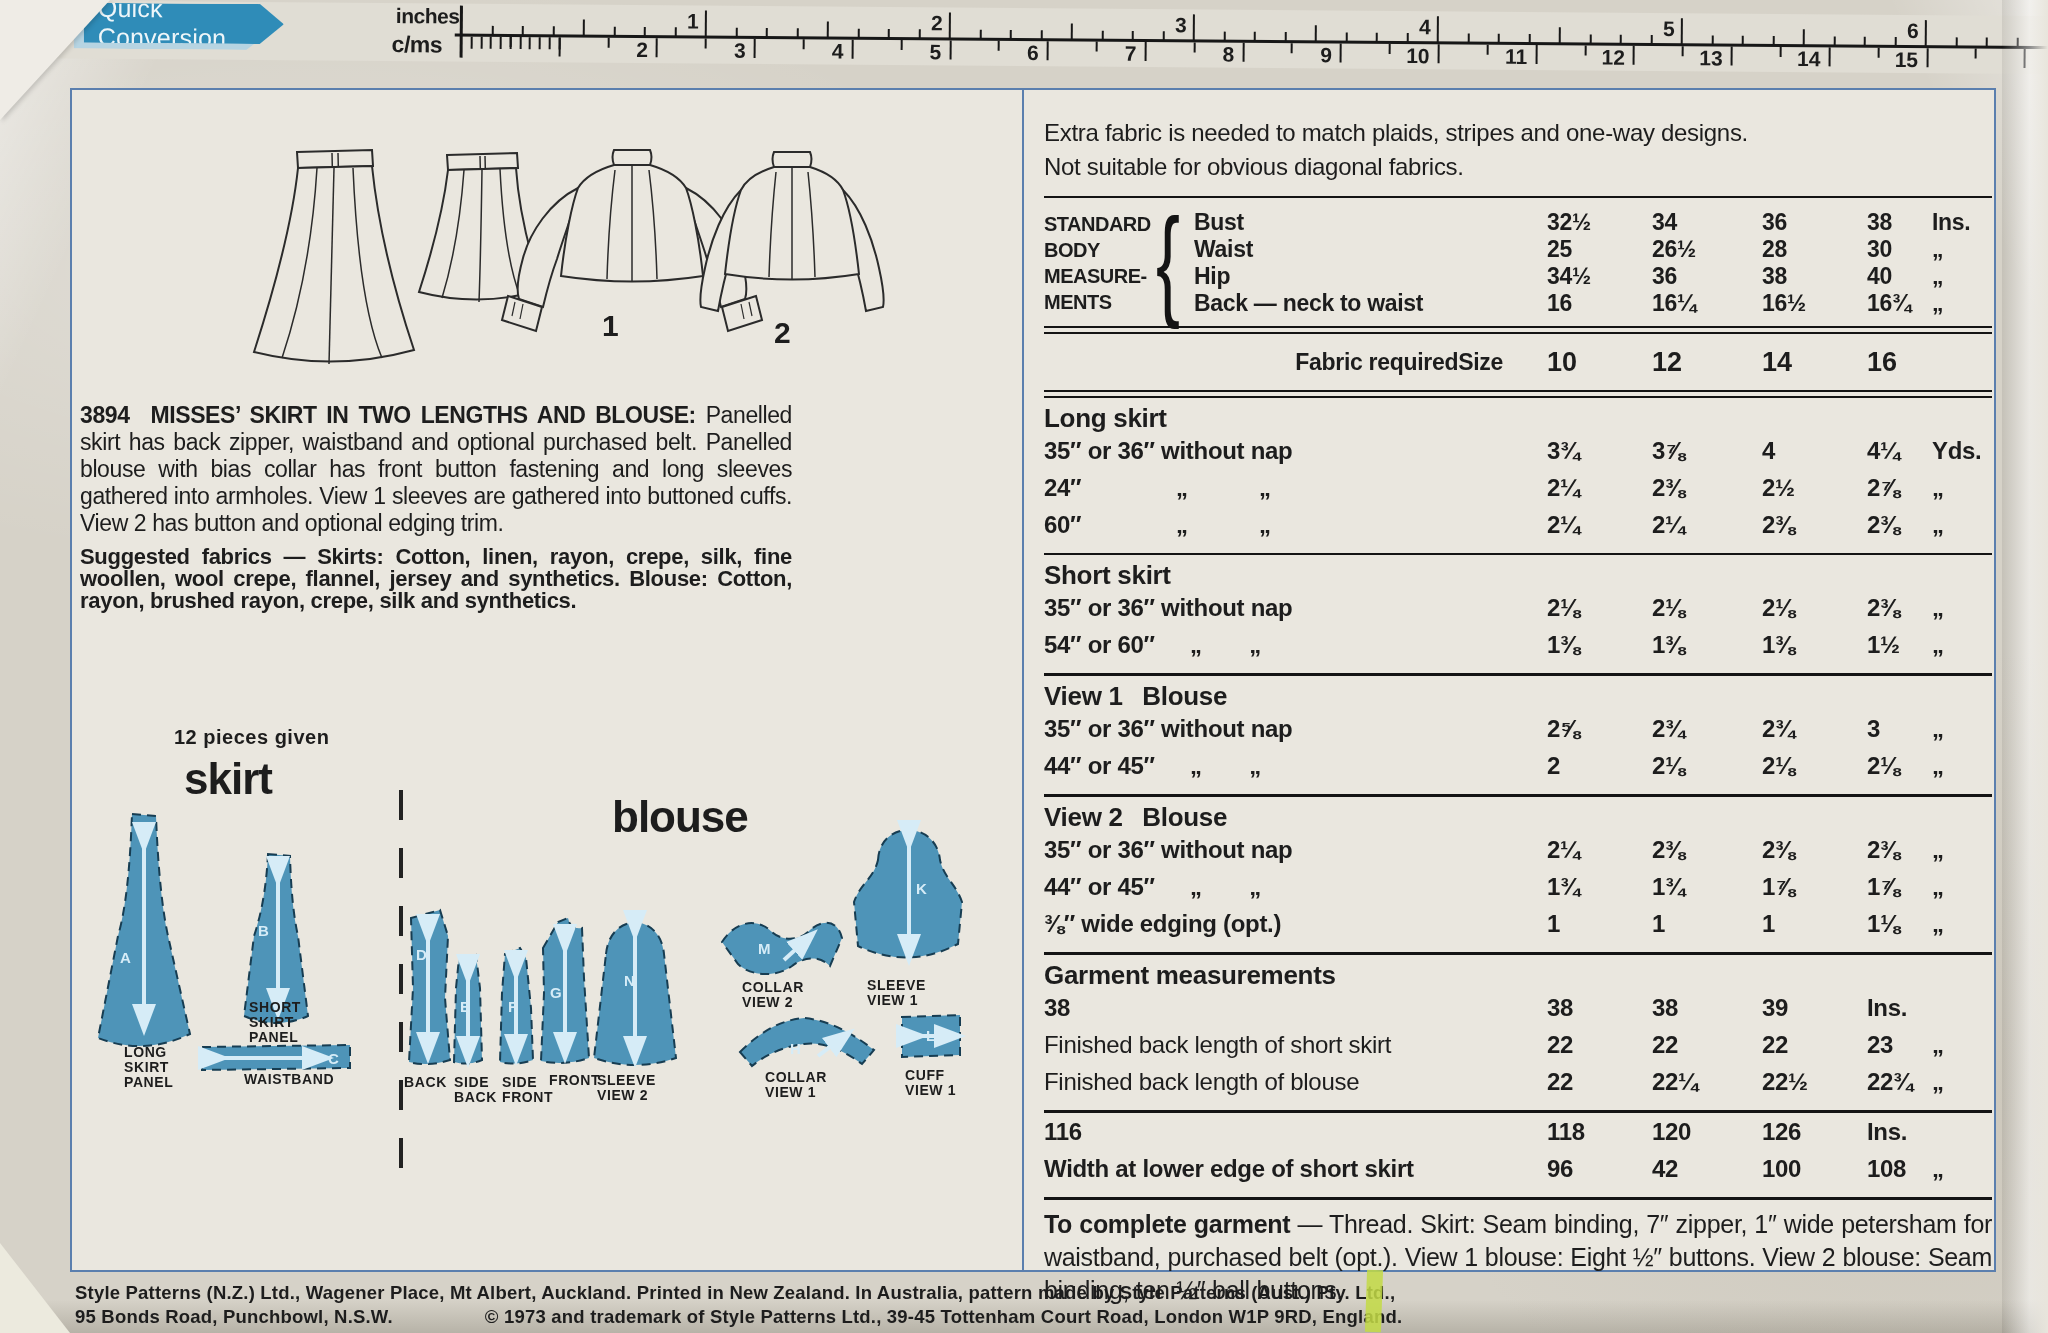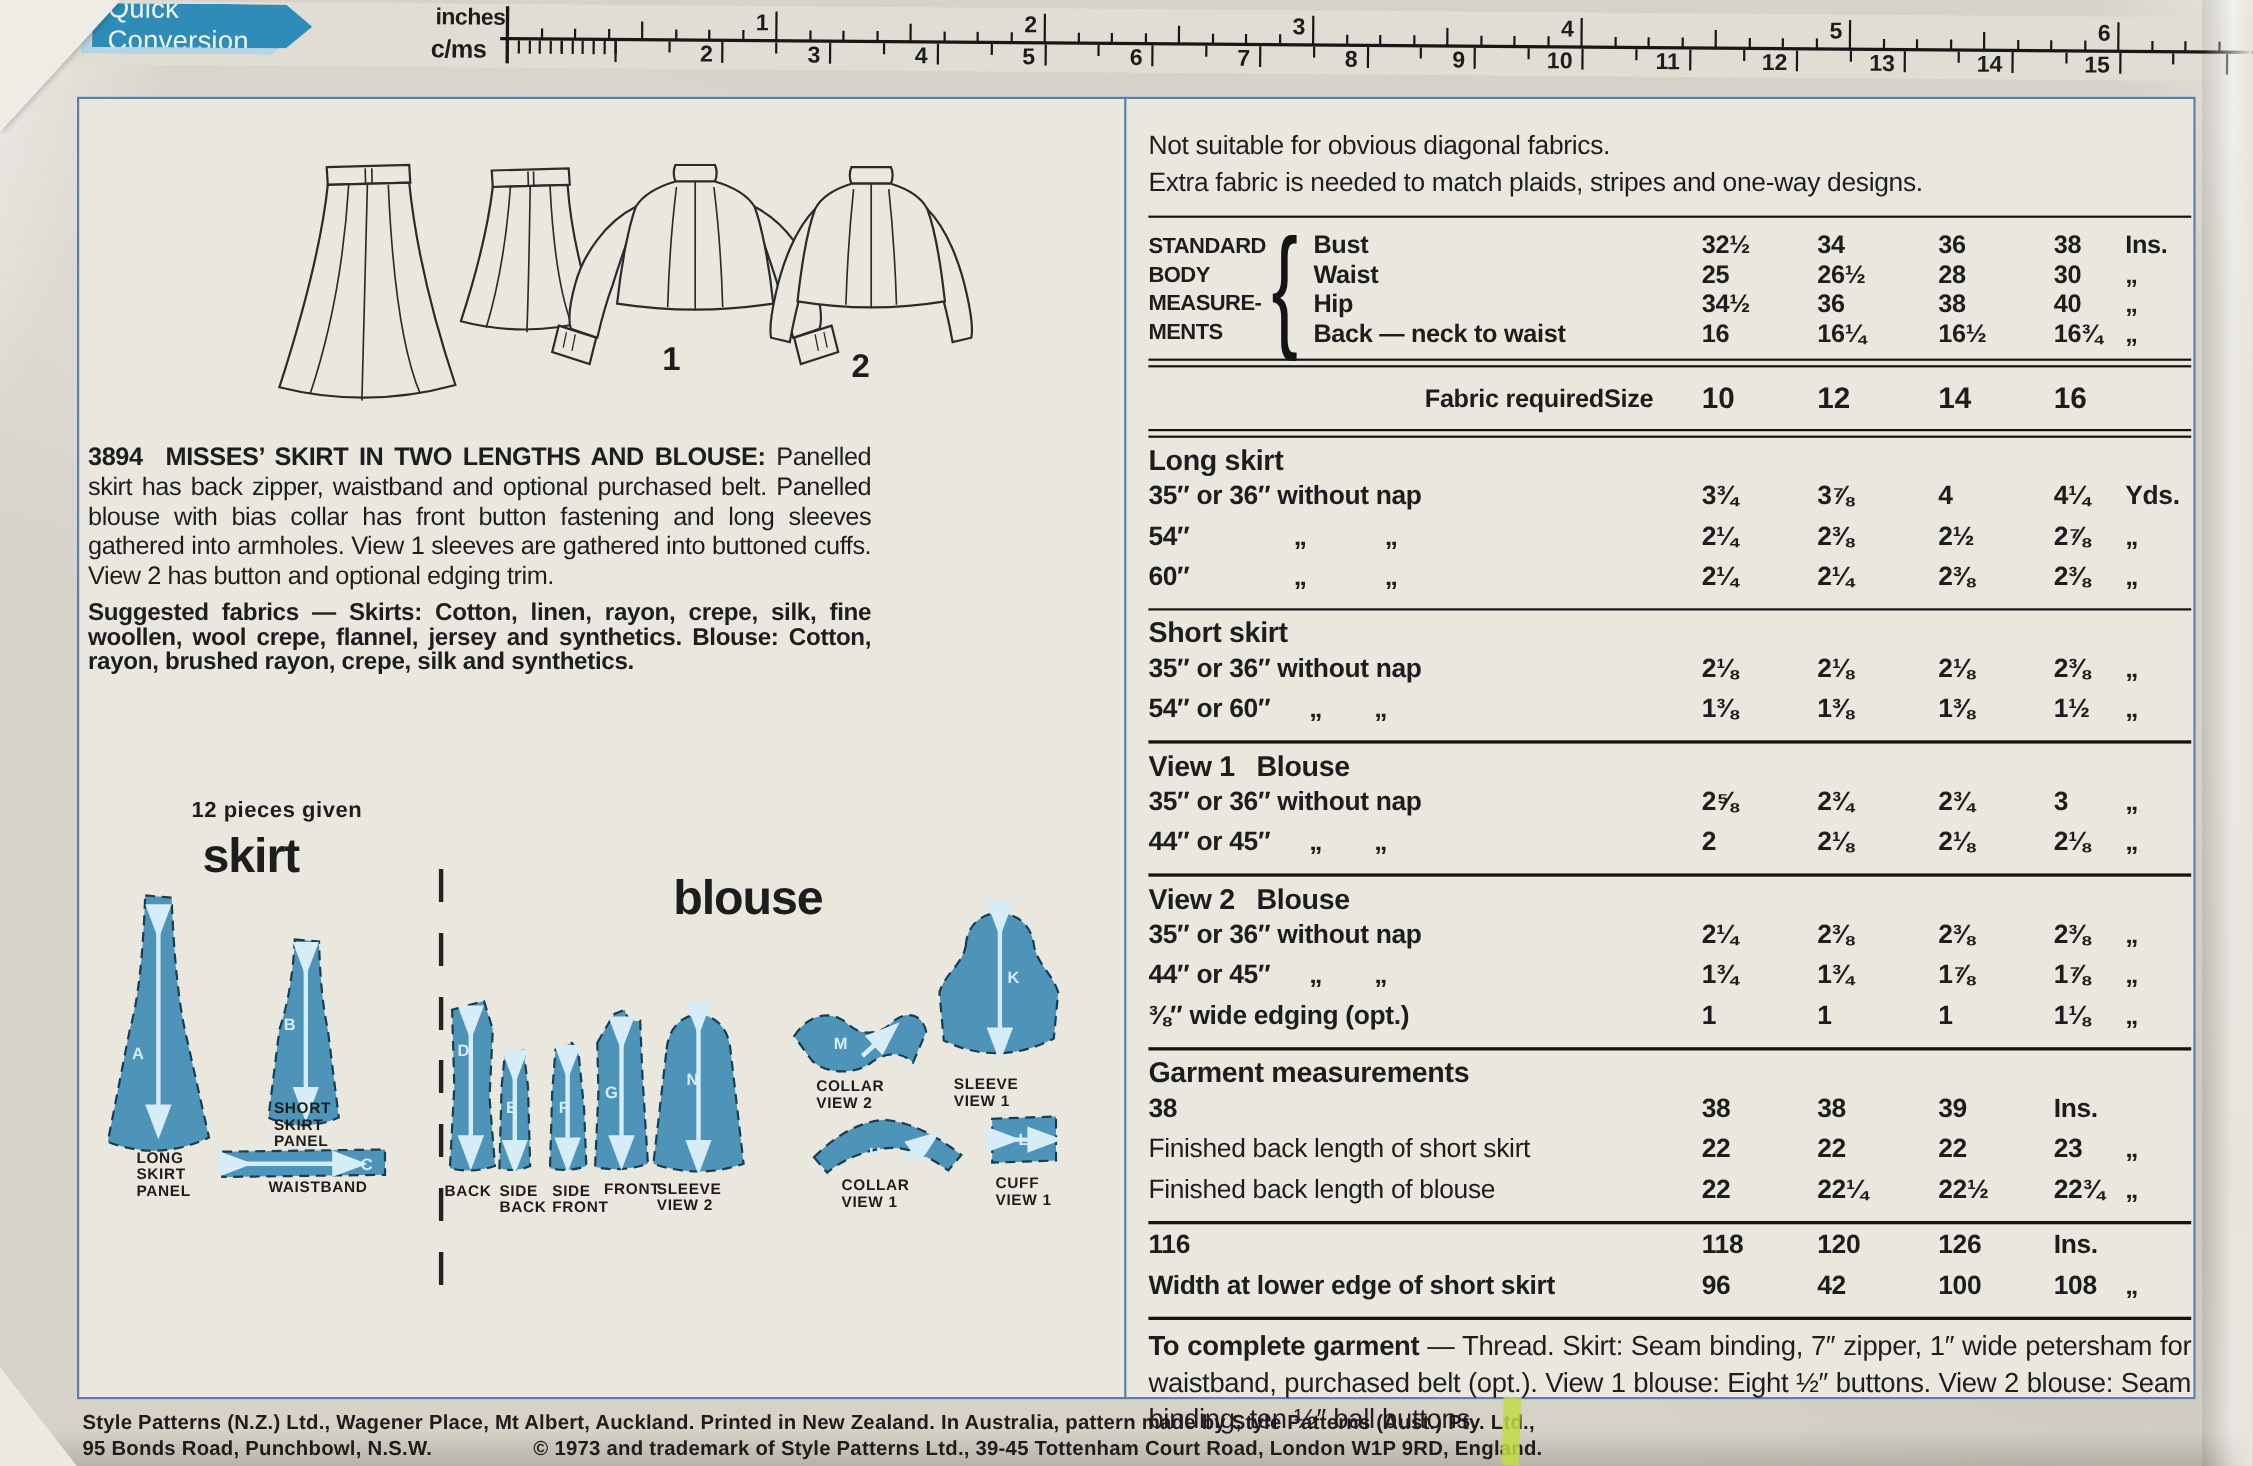--- a/index.html
+++ b/index.html
@@ -347,22 +347,22 @@
       <div class="plabel" style="left: 477px; top: 983px;">FRONT</div>
       <div class="plabel" style="left: 525px; top: 983px;">SLEEVE<br>VIEW 2</div>
       <div class="plabel" style="left: 670px; top: 890px;">COLLAR<br>VIEW 2</div>
       <div class="plabel" style="left: 693px; top: 980px;">COLLAR<br>VIEW 1</div>
       <div class="plabel" style="left: 795px; top: 888px;">SLEEVE<br>VIEW 1</div>
       <div class="plabel" style="left: 833px; top: 978px;">CUFF<br>VIEW 1</div>
     </div>
 
   <div class="rcol">
     <div class="intro">
+      <div>Extra fabric is needed to match plaids, stripes and one-way designs.</div>
       <div>Not suitable for obvious diagonal fabrics.</div>
-      <div>Extra fabric is needed to match plaids, stripes and one-way designs.</div>
     </div>
     <div id="yardage-table">
         <div class="rule thin"></div>
         <div class="bodyblock">
           <div class="bb-head">STANDARD<br>BODY<br>MEASURE-<br>MENTS</div>
           <div class="bb-brace">{</div>
           <div class="trow">
             <span class="lbl" style="font-weight: 700;">Bust</span>
             <span class="val">32½</span>
             <span class="val">34</span>
@@ -409,21 +409,21 @@
           <div class="section-title">Long skirt</div>
           <div class="trow">
             <span class="lbl" style="font-weight: 700;">35″ or 36″ without nap</span>
             <span class="val">3¾</span>
             <span class="val">3⅞</span>
             <span class="val">4</span>
             <span class="val">4¼</span>
             <span class="unit">Yds.</span>
           </div>
           <div class="trow">
-            <span class="lbl" style="font-weight: 700;">54″    „   „</span>
+            <span class="lbl" style="font-weight: 700;">24″    „   „</span>
             <span class="val">2¼</span>
             <span class="val">2⅜</span>
             <span class="val">2½</span>
             <span class="val">2⅞</span>
             <span class="unit">„</span>
           </div>
           <div class="trow">
             <span class="lbl" style="font-weight: 700;">60″    „   „</span>
             <span class="val">2¼</span>
             <span class="val">2¼</span>

